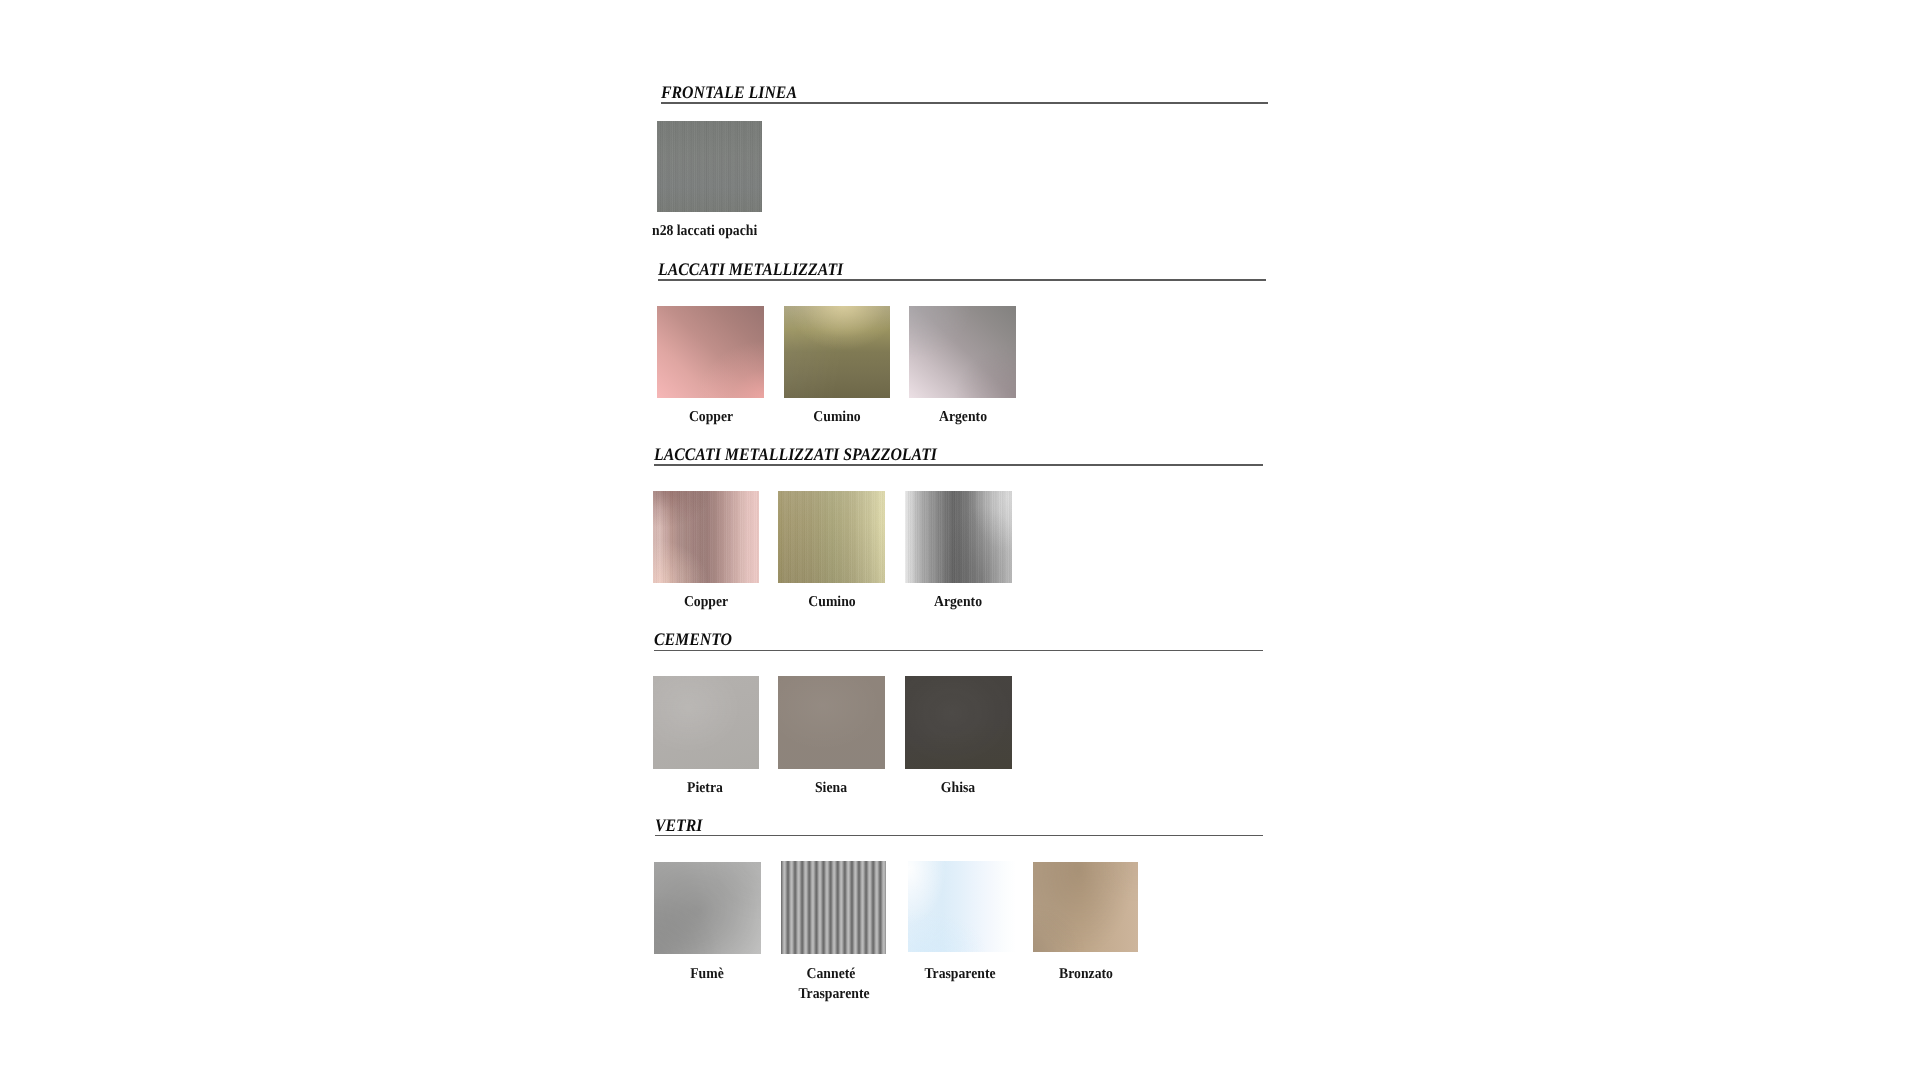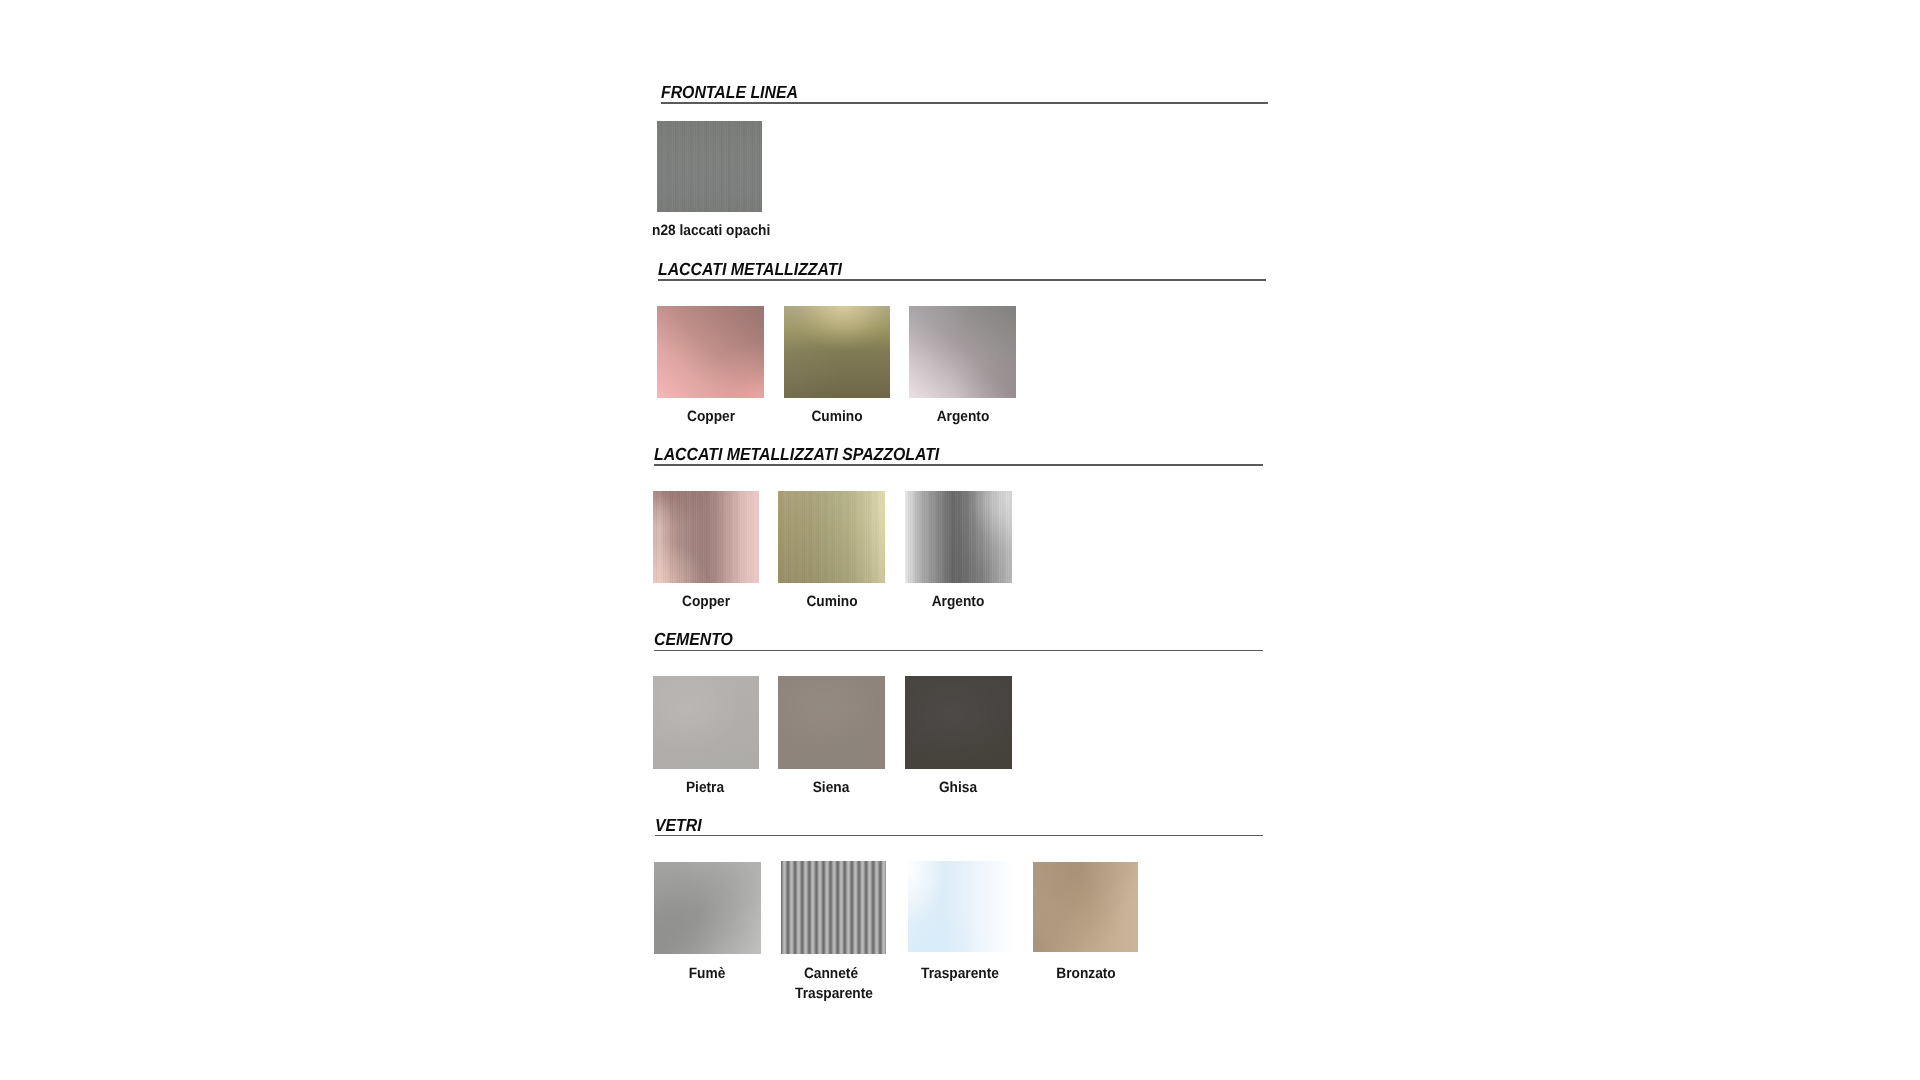--- a/index.html
+++ b/index.html
@@ -1,21 +1,21 @@
 <!DOCTYPE html>
 <html><head>
 <meta charset="utf-8">
 <title>Finiture</title>
 <style>
   html,body{margin:0;padding:0;}
   body{width:1920px;height:1080px;background:#ffffff;overflow:hidden;
        font-family:"Liberation Sans",sans-serif;
        -webkit-font-smoothing:antialiased;
        text-rendering:geometricPrecision;}
-  #page{position:relative;width:1920px;height:1080px;background:#ffffff;}
+  #page{position:relative;width:1920px;height:1080px;background:#ffffff;font-family:Liberation Serif, serif;}
 
   .section{position:absolute;left:0;top:0;width:1920px;height:0;}
 
   .sec-title{position:absolute;font-weight:bold;font-style:italic;
              color:#0d0d0d;white-space:nowrap;line-height:1;opacity:0.999;}
   .sec-rule{position:absolute;height:1.8px;background:#5a5a5a;}
 
   .swatch{position:absolute;overflow:hidden;}
   .label{position:absolute;font-weight:bold;color:#161616;text-align:center;
          white-space:nowrap;line-height:20.8px;opacity:0.999;}

